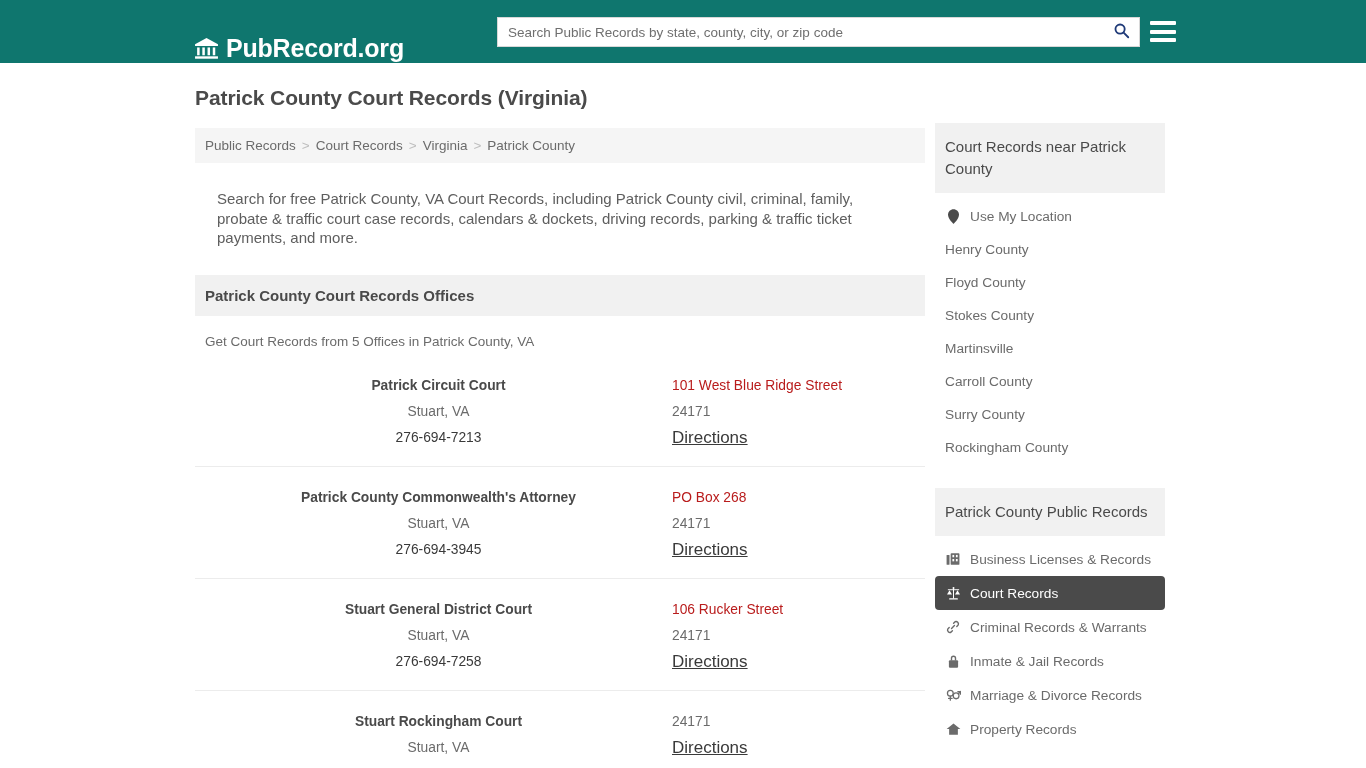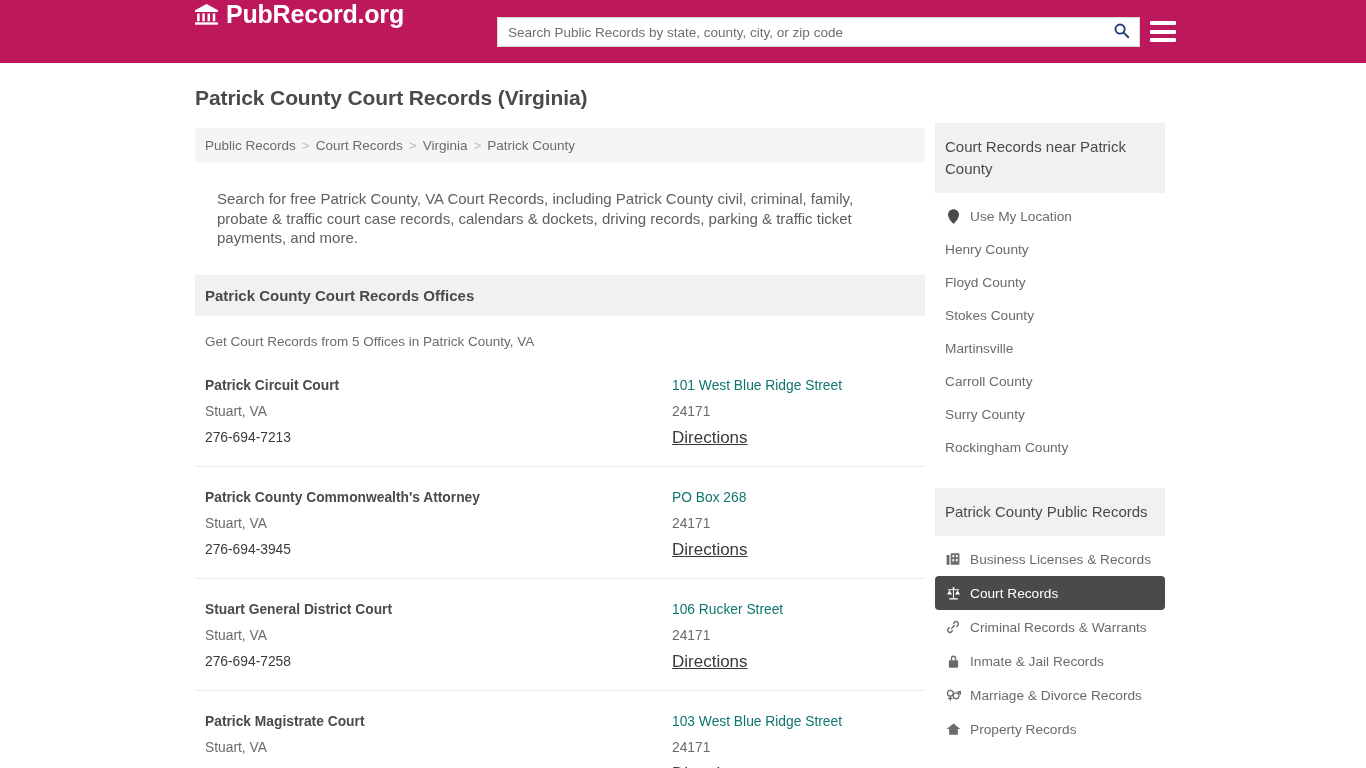--- a/index.html
+++ b/index.html
@@ -7,23 +7,23 @@
     margin: 0; padding: 0;
     width: 1366px; height: 768px;
     background: #ffffff;
     font-family: "Liberation Sans", sans-serif;
     overflow: hidden;
   }
 
   
   .site-header {
     height: 63px;
-    background: #be185d;
-    display: flex;
-    align-items: flex-start;
+    background: #0f766e;
+    display: flex;
+    align-items: flex-end;
     position: relative;
   }
   .brand {
     display: flex;
     align-items: center;
     gap: 7px;
     margin-left: 194px;
     text-decoration: none;
   }
   .brand-icon { width: 25px; height: 25px; display: block; }
@@ -139,41 +139,41 @@
     color: #6b6b6b;
     padding: 18px 10px 0 10px;
   }
 
   .office-row {
     display: flex;
     padding: 18px 10px 15px 10px;
     border-bottom: 1px solid #ececec;
   }
   .office-row:first-of-type { padding-top: 24px; }
-  .office-col-left { width: 467px; }
+  .office-col-left { width: 467px; text-align: center; }
   .office-col-right { flex: 1; }
   .office-name {
     font-size: 13.8px;
     font-weight: bold;
     color: #4a4a4a;
     line-height: 26px;
   }
   .office-city, .office-zip {
     font-size: 13.8px;
     color: #6b6b6b;
     line-height: 26px;
   }
   .office-phone {
     font-size: 13.8px;
     color: #3a3a3a;
     line-height: 26px;
   }
   .office-address {
     font-size: 13.8px;
-    color: #0f766e;
+    color: #b91c1c;
     line-height: 26px;
   }
   .office-directions {
     font-size: 17px;
     color: #3a3a3a;
     line-height: 26px;
     text-decoration: underline;
     cursor: pointer;
     display: inline-block;
   }
@@ -304,26 +304,25 @@
         </div>
         <div class="office-col-right">
           <div class="office-address">106 Rucker Street</div>
           <div class="office-zip">24171</div>
           <div><a class="office-directions">Directions</a></div>
         </div>
       </div>
 
       <div class="office-row">
         <div class="office-col-left">
-          <div class="office-name">Patrick Magistrate Court</div>
+          <div class="office-name">Stuart Rockingham Court</div>
           <div class="office-city">Stuart, VA</div>
           <div class="office-phone">276-694-2200</div>
         </div>
         <div class="office-col-right">
-          <div class="office-address">103 West Blue Ridge Street</div>
           <div class="office-zip">24171</div>
           <div><a class="office-directions">Directions</a></div>
         </div>
       </div>
 
     </div>
   </div>
 
   <div class="sidebar">
 

